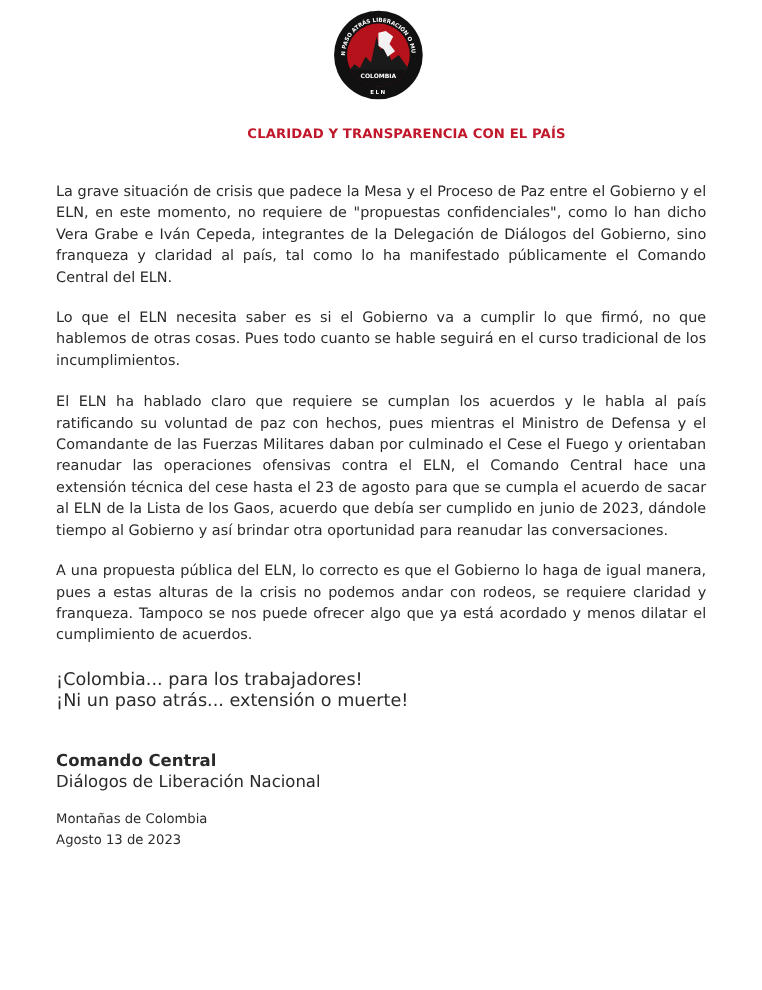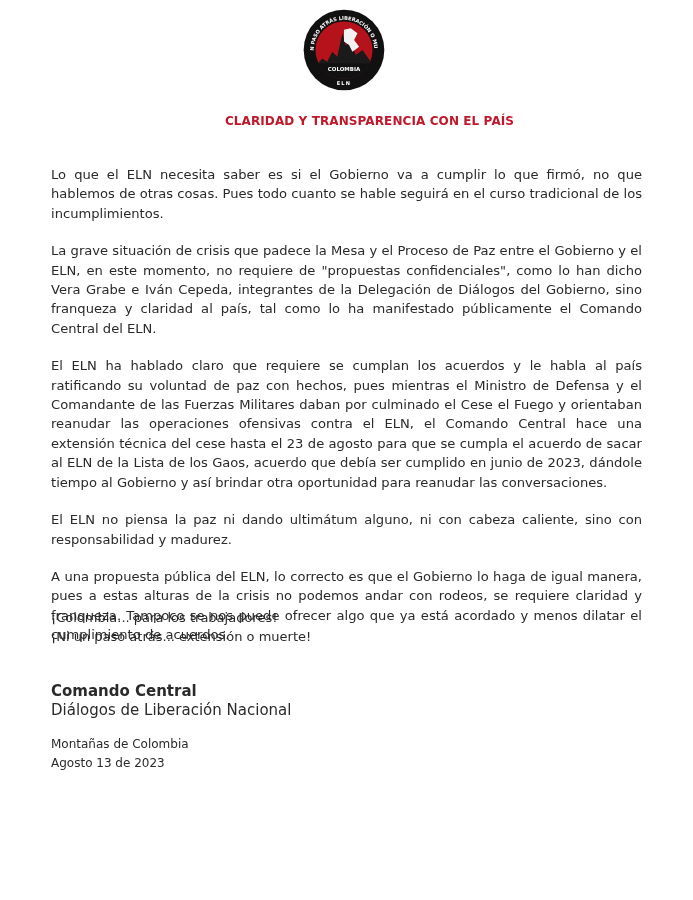--- a/index.html
+++ b/index.html
@@ -4,21 +4,21 @@
   <style>
     html, body { margin: 0; padding: 0; background: #ffffff; }
     body { width: 693px; height: 900px; position: relative; overflow: hidden;
       font-family: "DejaVu Sans", sans-serif; color: #2a2a2a; }
     .logo { position: absolute; left: 302px; top: 8px; width: 84px; height: 84px; }
     .title { position: absolute; top: 114px; left: 0; width: 693px; text-align: center;
       color: #c0182a; font-weight: bold; font-size: 12px; letter-spacing: 0.1px;
       font-family: "DejaVu Sans", sans-serif; padding-left: 23px; }
     .body { position: absolute; left: 51px; top: 165px; width: 591px; font-size: 13.1px; line-height: 19.4px; }
     .body p { margin: 0 0 18px 0; text-align: justify; }
-    .slogans { position: absolute; left: 51px; top: 608px; font-size: 13px; line-height: 19.4px; }
+    .slogans { position: absolute; left: 51px; top: 608px; font-size: 16px; line-height: 19.4px; }
     .signature { position: absolute; left: 51px; top: 682px; font-size: 15px; line-height: 19.4px; }
     .signature .strong { font-weight: bold; }
     .place { position: absolute; left: 51px; top: 735px; font-size: 12px; line-height: 19.4px; }
     .line { display: block; white-space: nowrap; }
   </style>
 </head>
 <body>
 
 <div class="logo">
   <svg viewBox="0 0 100 100" width="84" height="84">
@@ -39,24 +39,23 @@
       <textPath href="#ringPath" startOffset="50%" text-anchor="middle">NI UN PASO ATRÁS LIBERACIÓN O MUERTE</textPath>
     </text>
     <text x="50" y="75" font-size="6.5" fill="#ffffff" text-anchor="middle" font-family="DejaVu Sans, sans-serif" font-weight="bold">COLOMBIA</text>
     <text x="50" y="92" font-size="6" fill="#ffffff" text-anchor="middle" font-family="DejaVu Sans, sans-serif" font-weight="bold" letter-spacing="1.5">ELN</text>
   </svg>
 </div>
 
 <div class="title">CLARIDAD Y TRANSPARENCIA CON EL PAÍS</div>
 
 <div class="body">
+  <p>La grave situación de crisis que padece la Mesa y el Proceso de Paz entre el Gobierno y el ELN, en este momento, no requiere de "propuestas confidenciales", como lo han dicho Vera Grabe e Iván Cepeda, integrantes de la Delegación de Diálogos del Gobierno, sino franqueza y claridad al país, tal como lo ha manifestado públicamente el Comando Central del ELN.</p>
   <p>Lo que el ELN necesita saber es si el Gobierno va a cumplir lo que firmó, no que hablemos de otras cosas. Pues todo cuanto se hable seguirá en el curso tradicional de los incumplimientos.</p>
-  <p>La grave situación de crisis que padece la Mesa y el Proceso de Paz entre el Gobierno y el ELN, en este momento, no requiere de "propuestas confidenciales", como lo han dicho Vera Grabe e Iván Cepeda, integrantes de la Delegación de Diálogos del Gobierno, sino franqueza y claridad al país, tal como lo ha manifestado públicamente el Comando Central del ELN.</p>
   <p>El ELN ha hablado claro que requiere se cumplan los acuerdos y le habla al país ratificando su voluntad de paz con hechos, pues mientras el Ministro de Defensa y el Comandante de las Fuerzas Militares daban por culminado el Cese el Fuego y orientaban reanudar las operaciones ofensivas contra el ELN, el Comando Central hace una extensión técnica del cese hasta el 23 de agosto para que se cumpla el acuerdo de sacar al ELN de la Lista de los Gaos, acuerdo que debía ser cumplido en junio de 2023, dándole tiempo al Gobierno y así brindar otra oportunidad para reanudar las conversaciones.</p>
-  <p>El ELN no piensa la paz ni dando ultimátum alguno, ni con cabeza caliente, sino con responsabilidad y madurez.</p>
   <p>A una propuesta pública del ELN, lo correcto es que el Gobierno lo haga de igual manera, pues a estas alturas de la crisis no podemos andar con rodeos, se requiere claridad y franqueza. Tampoco se nos puede ofrecer algo que ya está acordado y menos dilatar el cumplimiento de acuerdos.</p>
 </div>
 
 <div class="slogans">
   <span class="line">¡Colombia... para los trabajadores!</span>
   <span class="line">¡Ni un paso atrás... extensión o muerte!</span>
 </div>
 
 <div class="signature">
   <span class="line strong">Comando Central</span>

